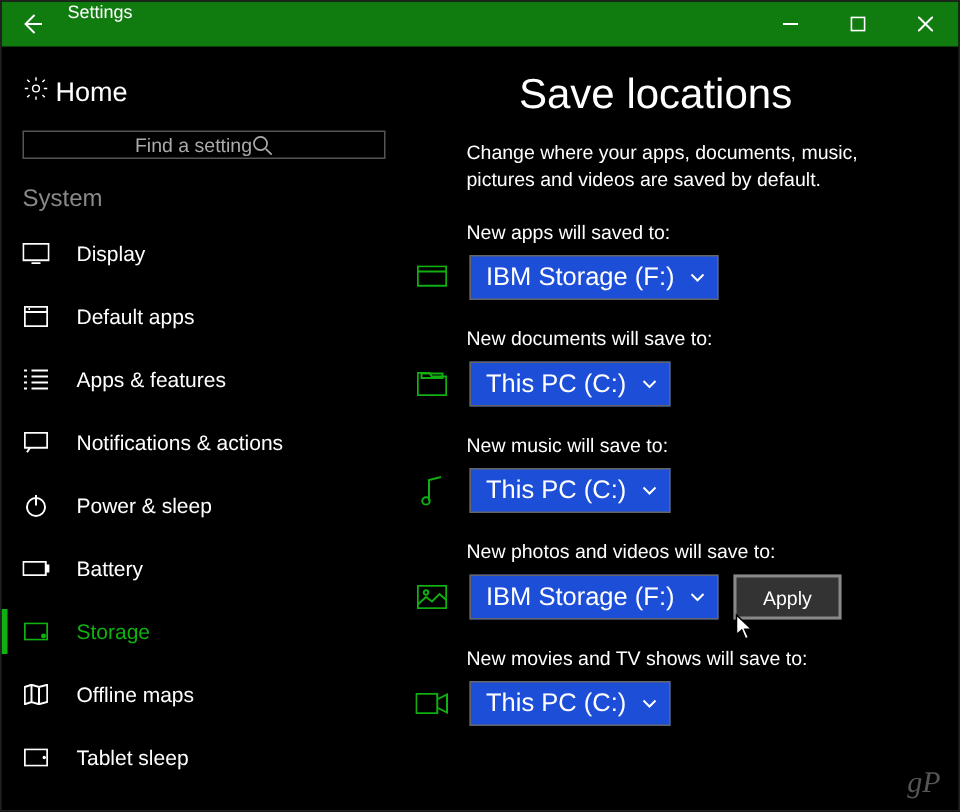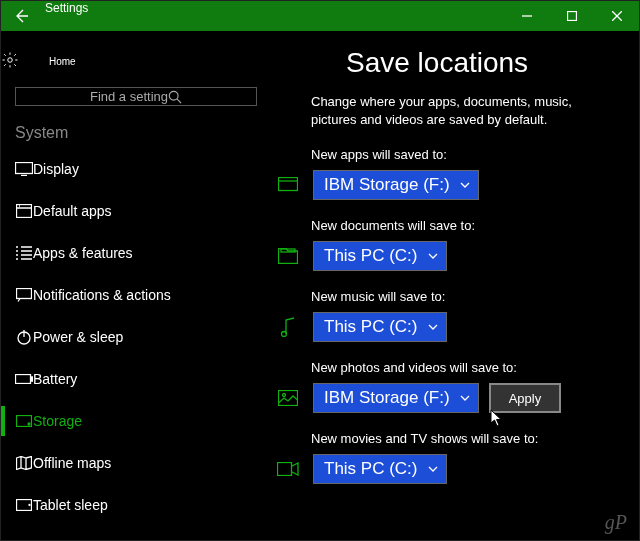--- a/index.html
+++ b/index.html
@@ -5,24 +5,24 @@
   * { margin: 0; padding: 0; box-sizing: border-box; }
   body { background: #333; font-family: "Segoe UI", sans-serif; color: #fff; font-size: 13px; }
   .window { width: 640px; height: 541px; background: #000; position: relative; overflow: hidden; border: 1px solid #222;}
   .titlebar { height: 30px; background: #107c10; display: flex; }
   .titlebar .back { width: 40px; height: 30px; display: flex; align-items: center; justify-content: center; }
   .titlebar .title { flex: 1; font-size: 12px; padding-left: 4px; }
   .titlebar .winctrls { display: flex; }
   .titlebar .winbtn { width: 45px; height: 30px; display: flex; align-items: center; justify-content: center; }
   .content { display: flex; height: calc(100% - 30px); }
   .sidebar { width: 270px; padding: 10px 0 0 0; }
-  .home-row { display: flex; align-items: center; height: 40px; gap: 30px; font-size: 10px; }
+  .home-row { display: flex; align-items: center; height: 40px; padding-left: 14px; gap: 4px; font-size: 18px; }
   .search-box { margin: 6px 14px 12px 14px; height: 19px; border: 1px solid #555; display: flex; align-items: center; padding: 0 9px; color: #aaa; font-size: 13px; justify-content: center; background: #000;}
   .section-label { color: #888; font-size: 16px; padding: 6px 14px 6px 14px; }
-  .nav-item { display: flex; align-items: center; height: 42px; padding-left: 14px; gap: 0; font-size: 14px; position: relative; }
+  .nav-item { display: flex; align-items: center; height: 42px; padding-left: 14px; gap: 18px; font-size: 14px; position: relative; }
   .nav-item .ico { width: 18px; display: flex; align-items: center; justify-content: center; }
   .nav-item.active { color: #10b010; }
   .nav-item.active::before { content: ""; position: absolute; left: 0; top: 6px; bottom: 6px; width: 4px; background: #10b010; }
   .main { flex: 1; padding: 16px 20px 0 40px; overflow: hidden; }
   .page-title { font-size: 28px; font-weight: 300; margin-bottom: 14px; margin-left: 35px; }
   .page-desc { font-size: 13px; color: #fff; margin-bottom: 18px; line-height: 1.4; }
   .setting-block { margin-bottom: 18px; }
   .setting-label { font-size: 13px; margin-bottom: 8px; }
   .setting-row { display: flex; align-items: center; gap: 10px; }
   .cat-icon { width: 22px; height: 20px; display: flex; align-items: center; justify-content: center; color: #10b010; margin-left: -34px; margin-right: 4px;}

